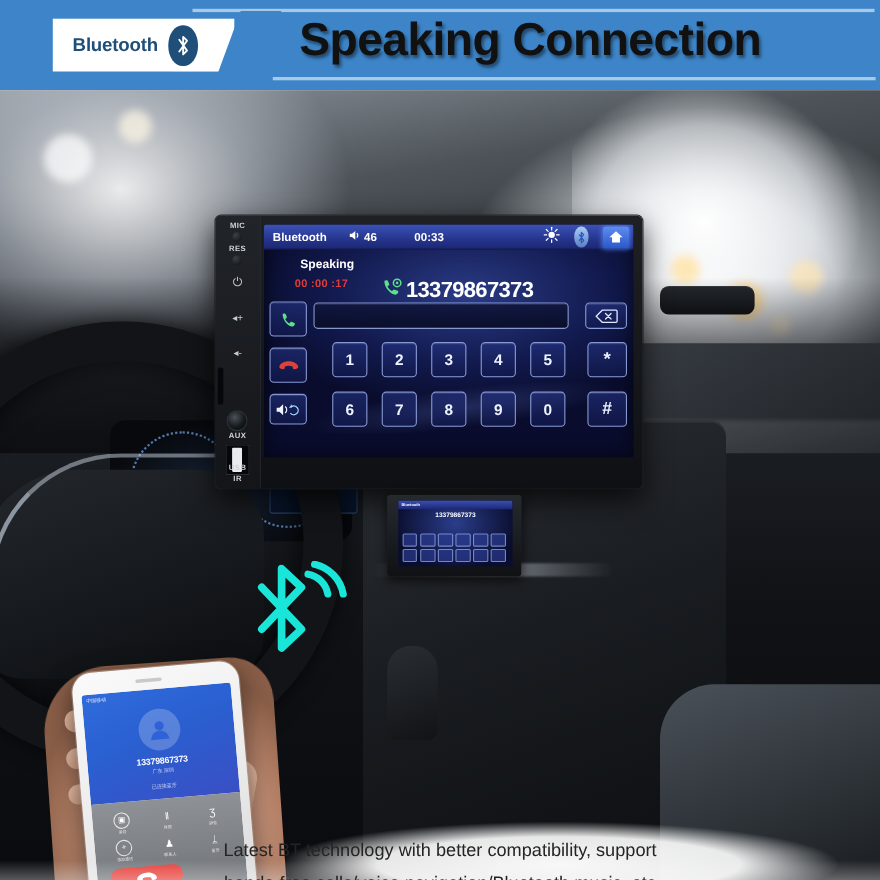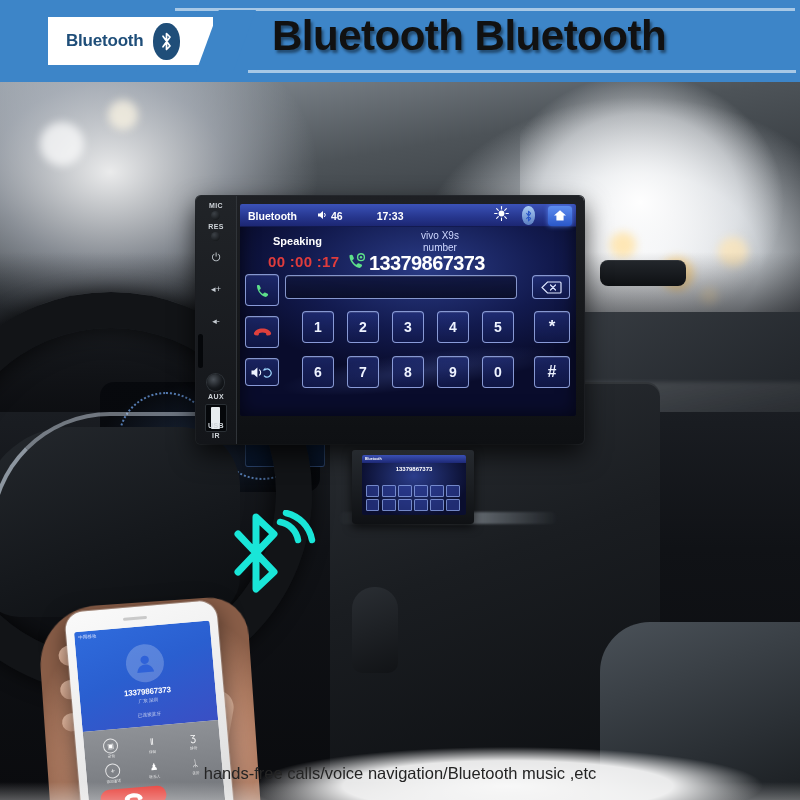--- a/index.html
+++ b/index.html
@@ -230,21 +230,21 @@
     box-shadow: 0 0 5px rgba(90,140,255,.8);
   }
 
   .callinfo { position: absolute; left: 0; top: 23px; width: 336px; height: 50px; }
   .speaking {
     position: absolute; left: 33px; top: 8px;
     color: #ffffff; font-size: 11px; font-weight: bold;
   }
   .timer {
     position: absolute; left: 28px; top: 26px;
-    color: #e03c3c; font-size: 15px; font-weight: bold; letter-spacing: .3px;
+    color: #e03c3c; font-size: 10px; font-weight: bold; letter-spacing: .3px;
   }
   .devname {
     position: absolute; left: 130px; top: 3px; width: 140px; text-align: center;
     color: #cfd8ff; font-size: 10px; line-height: 11.5px;
   }
   .numline {
     position: absolute; left: 106px; top: 24px;
     display: flex; align-items: center; gap: 2px;
   }
   .number { color: #fff; font-size: 20px; font-weight: bold; letter-spacing: -.6px; }
@@ -398,21 +398,21 @@
     <div class="badge-slant"></div>
     <div class="badge-slant2"></div>
     <div class="badge-inner">
       <span class="badge-text">Bluetooth</span>
       <span class="bt-pill">
         <svg width="13" height="21" viewBox="0 0 13 21" aria-hidden="true">
           <path d="M3 5.2 L10 15 L6.5 18.5 L6.5 2.5 L10 6 L3 15.8" stroke="#ffffff" stroke-width="1.7" fill="none" stroke-linejoin="round" stroke-linecap="round"></path>
         </svg>
       </span>
     </div>
-    <div class="header-title">Bluetooth Bluetooth</div>
+    <div class="header-title">Speaking Connection</div>
   </div>
 
   <div class="scene">
 
     <div class="glow-right"></div>
     <div class="bokeh" style="left:610px;top:150px;width:26px;height:26px;background:rgba(255,228,170,.85);"></div>
     <div class="bokeh" style="left:660px;top:175px;width:34px;height:34px;background:rgba(255,215,140,.8);"></div>
     <div class="bokeh" style="left:718px;top:155px;width:30px;height:30px;background:rgba(255,230,180,.7);"></div>
     <div class="bokeh" style="left:700px;top:205px;width:18px;height:18px;background:rgba(255,235,195,.6);"></div>
     <div class="bokeh" style="left:40px;top:40px;width:44px;height:44px;background:rgba(255,255,255,.7);"></div>
@@ -465,21 +465,21 @@
           <span class="sb-label">Bluetooth</span>
           <span class="sb-vol">
             <span>
               <svg width="11" height="10" viewBox="0 0 11 10" aria-hidden="true">
                 <path d="M1 3.6 H3 L6 1 V9 L3 6.4 H1 Z" fill="#ffffff"></path>
                 <path d="M7.4 3 A3 3 0 0 1 7.4 7" stroke="#ffffff" stroke-width="1" fill="none"></path>
               </svg>
             </span>
             <span>46</span>
           </span>
-          <span class="sb-clock">17:33</span>
+          <span class="sb-clock">00:33</span>
           <span class="sb-right">
             <span>
               <svg width="15" height="15" viewBox="0 0 15 15" aria-hidden="true">
                 <circle cx="7.5" cy="7.5" r="2.9" fill="#ffffff"></circle>
                 <g stroke="#ffffff" stroke-width="1.1" stroke-linecap="round">
                   <line x1="7.5" y1="0.6" x2="7.5" y2="3"></line>
                     <line x1="7.5" y1="12" x2="7.5" y2="14.4"></line>
                   <line x1="0.6" y1="7.5" x2="3" y2="7.5"></line>
                     <line x1="12" y1="7.5" x2="14.4" y2="7.5"></line>
                   <line x1="2.6" y1="2.6" x2="4.3" y2="4.3"></line>
@@ -498,24 +498,20 @@
               <svg width="14" height="13" viewBox="0 0 14 13" aria-hidden="true">
                 <path d="M7 1.2 L13 6.6 H10.6 V11.4 H3.4 V6.6 H1 Z" fill="#ffffff"></path>
               </svg>
             </span>
           </span>
         </div>
 
         <div class="callinfo">
           <div class="speaking">Speaking</div>
           <div class="timer">00 :00 :17</div>
-          <div class="devname">
-            <div>vivo X9s</div>
-            <div>number</div>
-          </div>
           <div class="numline">
             <span>
               <svg width="21" height="21" viewBox="0 0 21 21" aria-hidden="true">
                 <path d="M3.5 4.2 C3 8.5 7 15 12.5 16.8 C14 17.3 15.5 16 16 14.8 C16.3 14 15.8 13.5 15 13.2 L12.6 12.3 C12 12.1 11.5 12.4 11.1 12.9 L10.4 13.8 C8.5 12.8 7 11.2 6.2 9.3 L7.3 8.6 C7.8 8.3 8 7.7 7.8 7.1 L6.9 4.8 C6.6 4 6 3.6 5.2 3.8 Z" fill="#5de08a"></path>
                 <circle cx="15" cy="6.2" r="3.4" fill="none" stroke="#5de08a" stroke-width="1.4"></circle>
                 <circle cx="15" cy="6.2" r="1.2" fill="#5de08a"></circle>
               </svg>
             </span>
             <span class="number">13379867373</span>
           </div>
@@ -654,17 +650,18 @@
             </svg>
           </div>
         </div>
       </div>
 
     </div>
 
     <div class="bottom-fade"></div>
     <div class="caption-bg"></div>
     <div class="caption">
+      <div>Latest BT technology with better compatibility, support</div>
       <div>hands-free calls/voice navigation/Bluetooth music ,etc</div>
     </div>
 
   </div>
 </div>
 
 </body></html>

